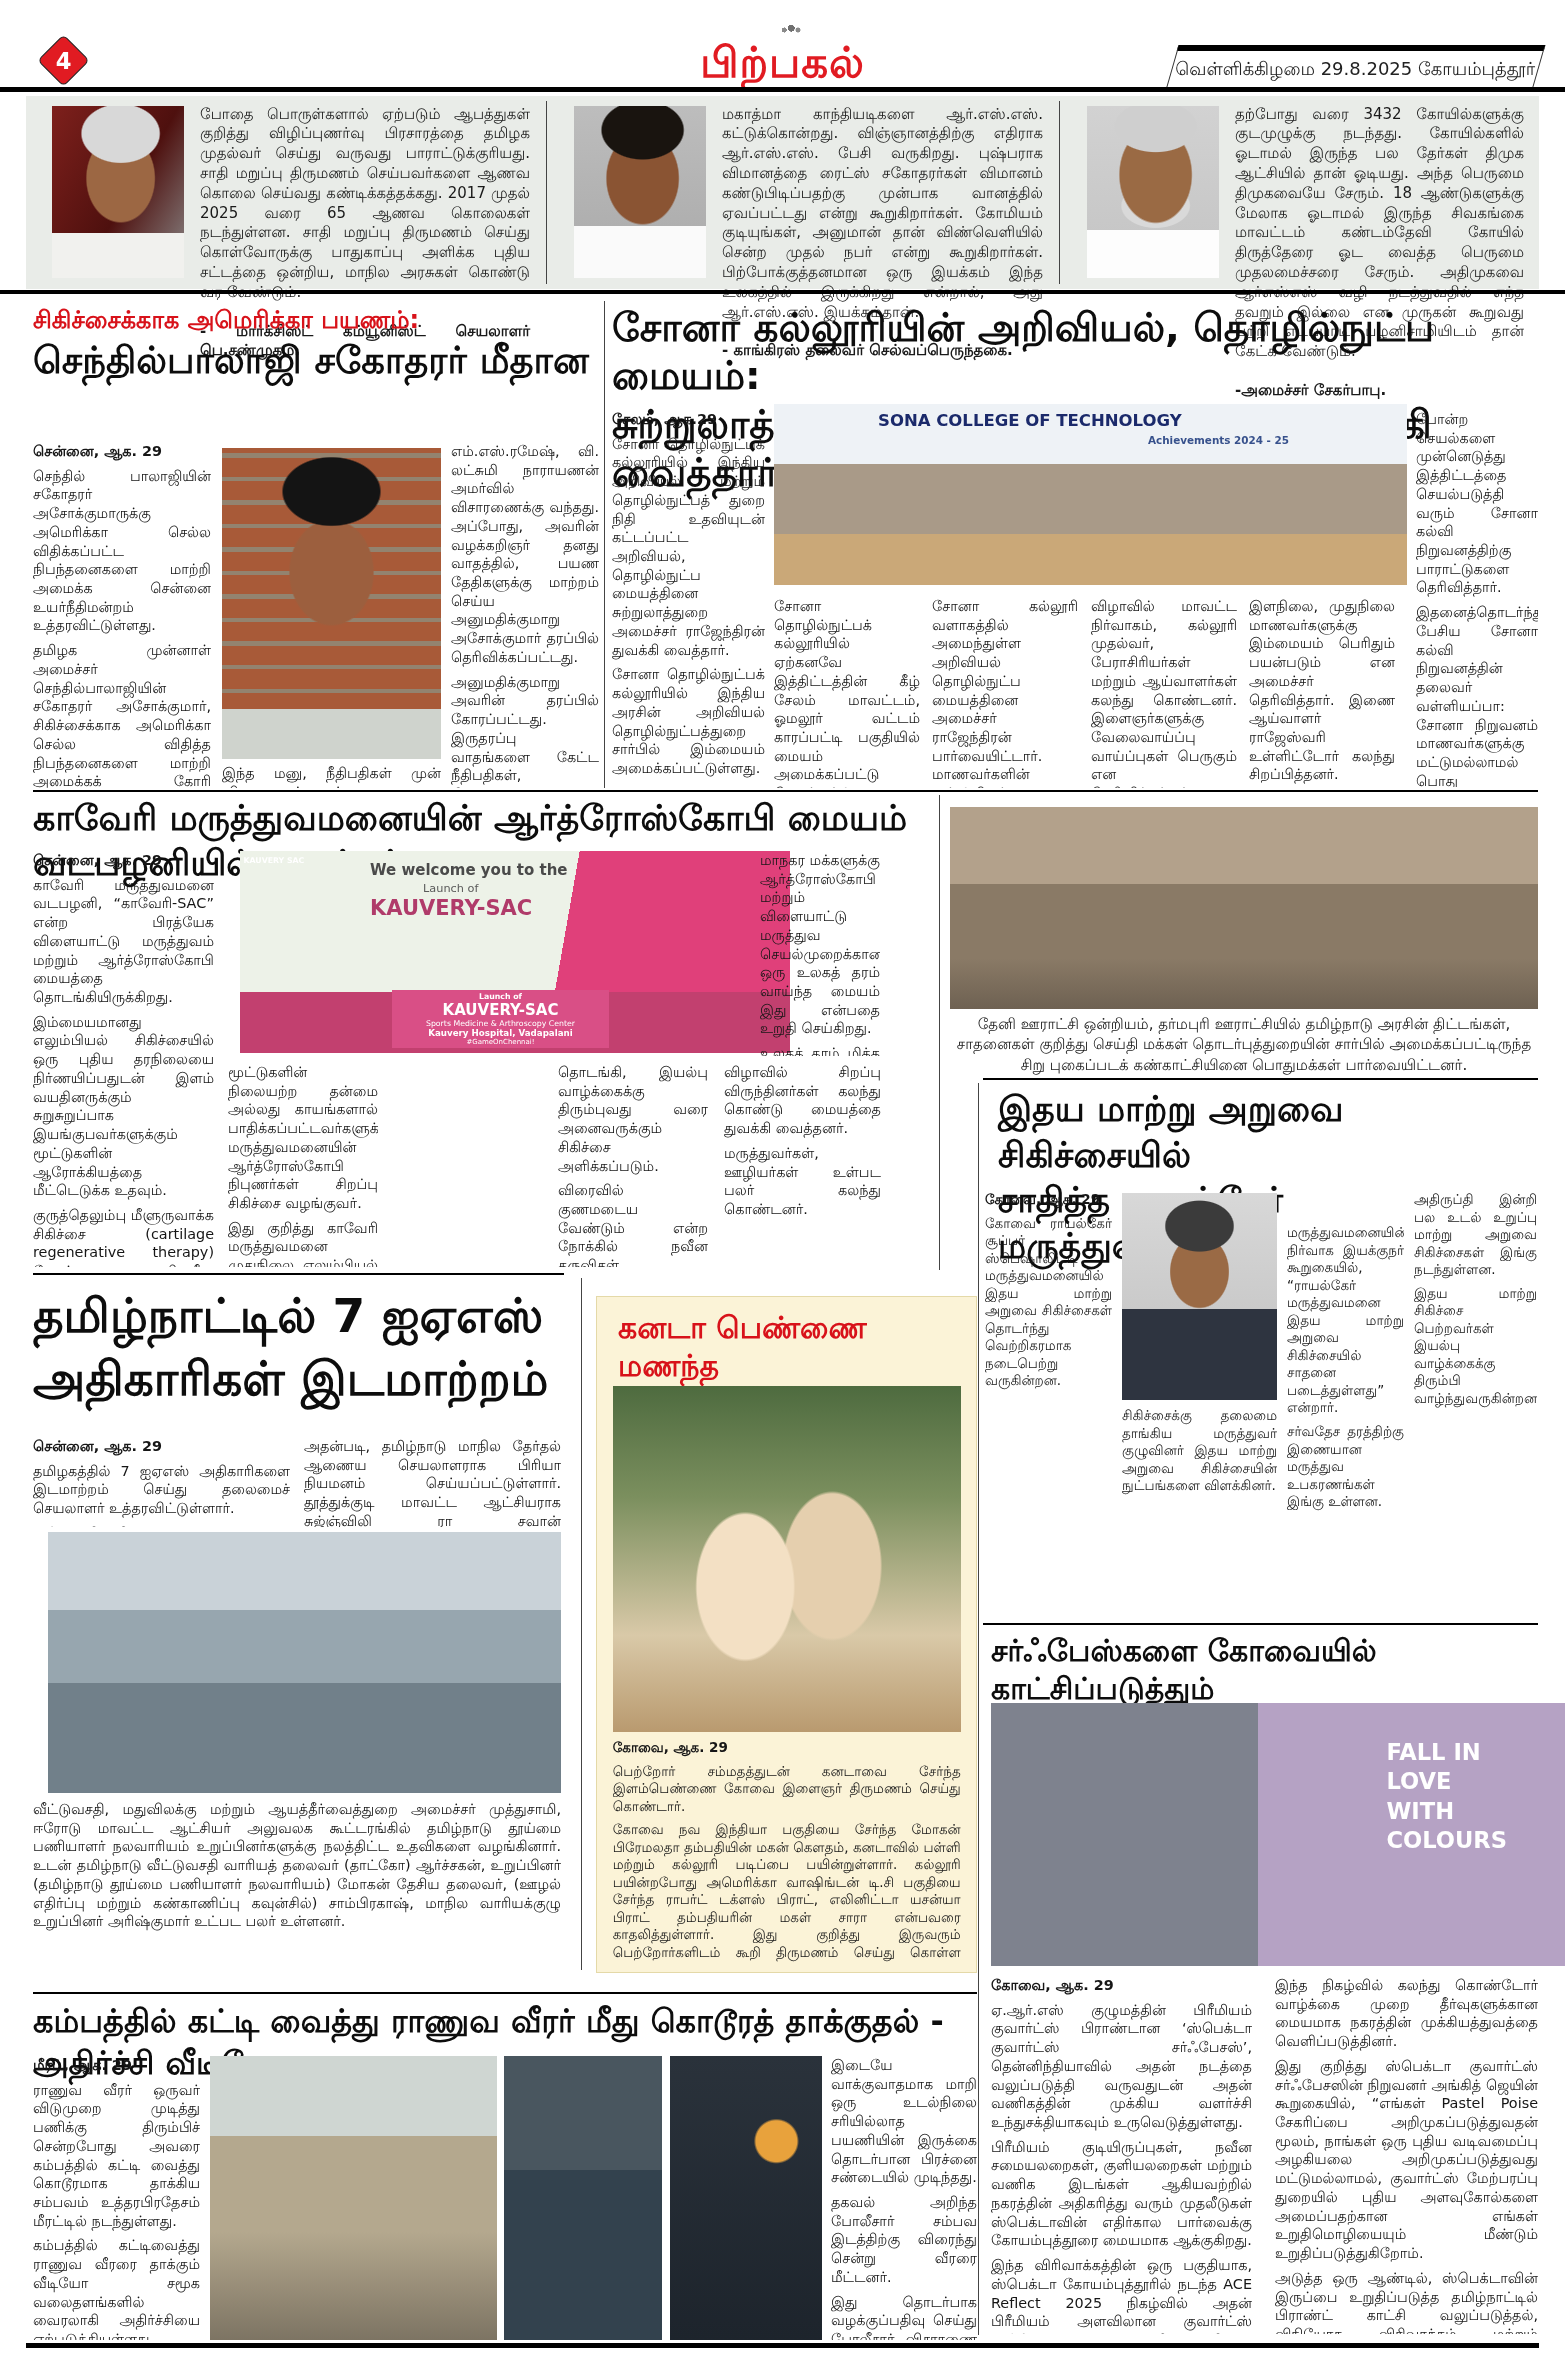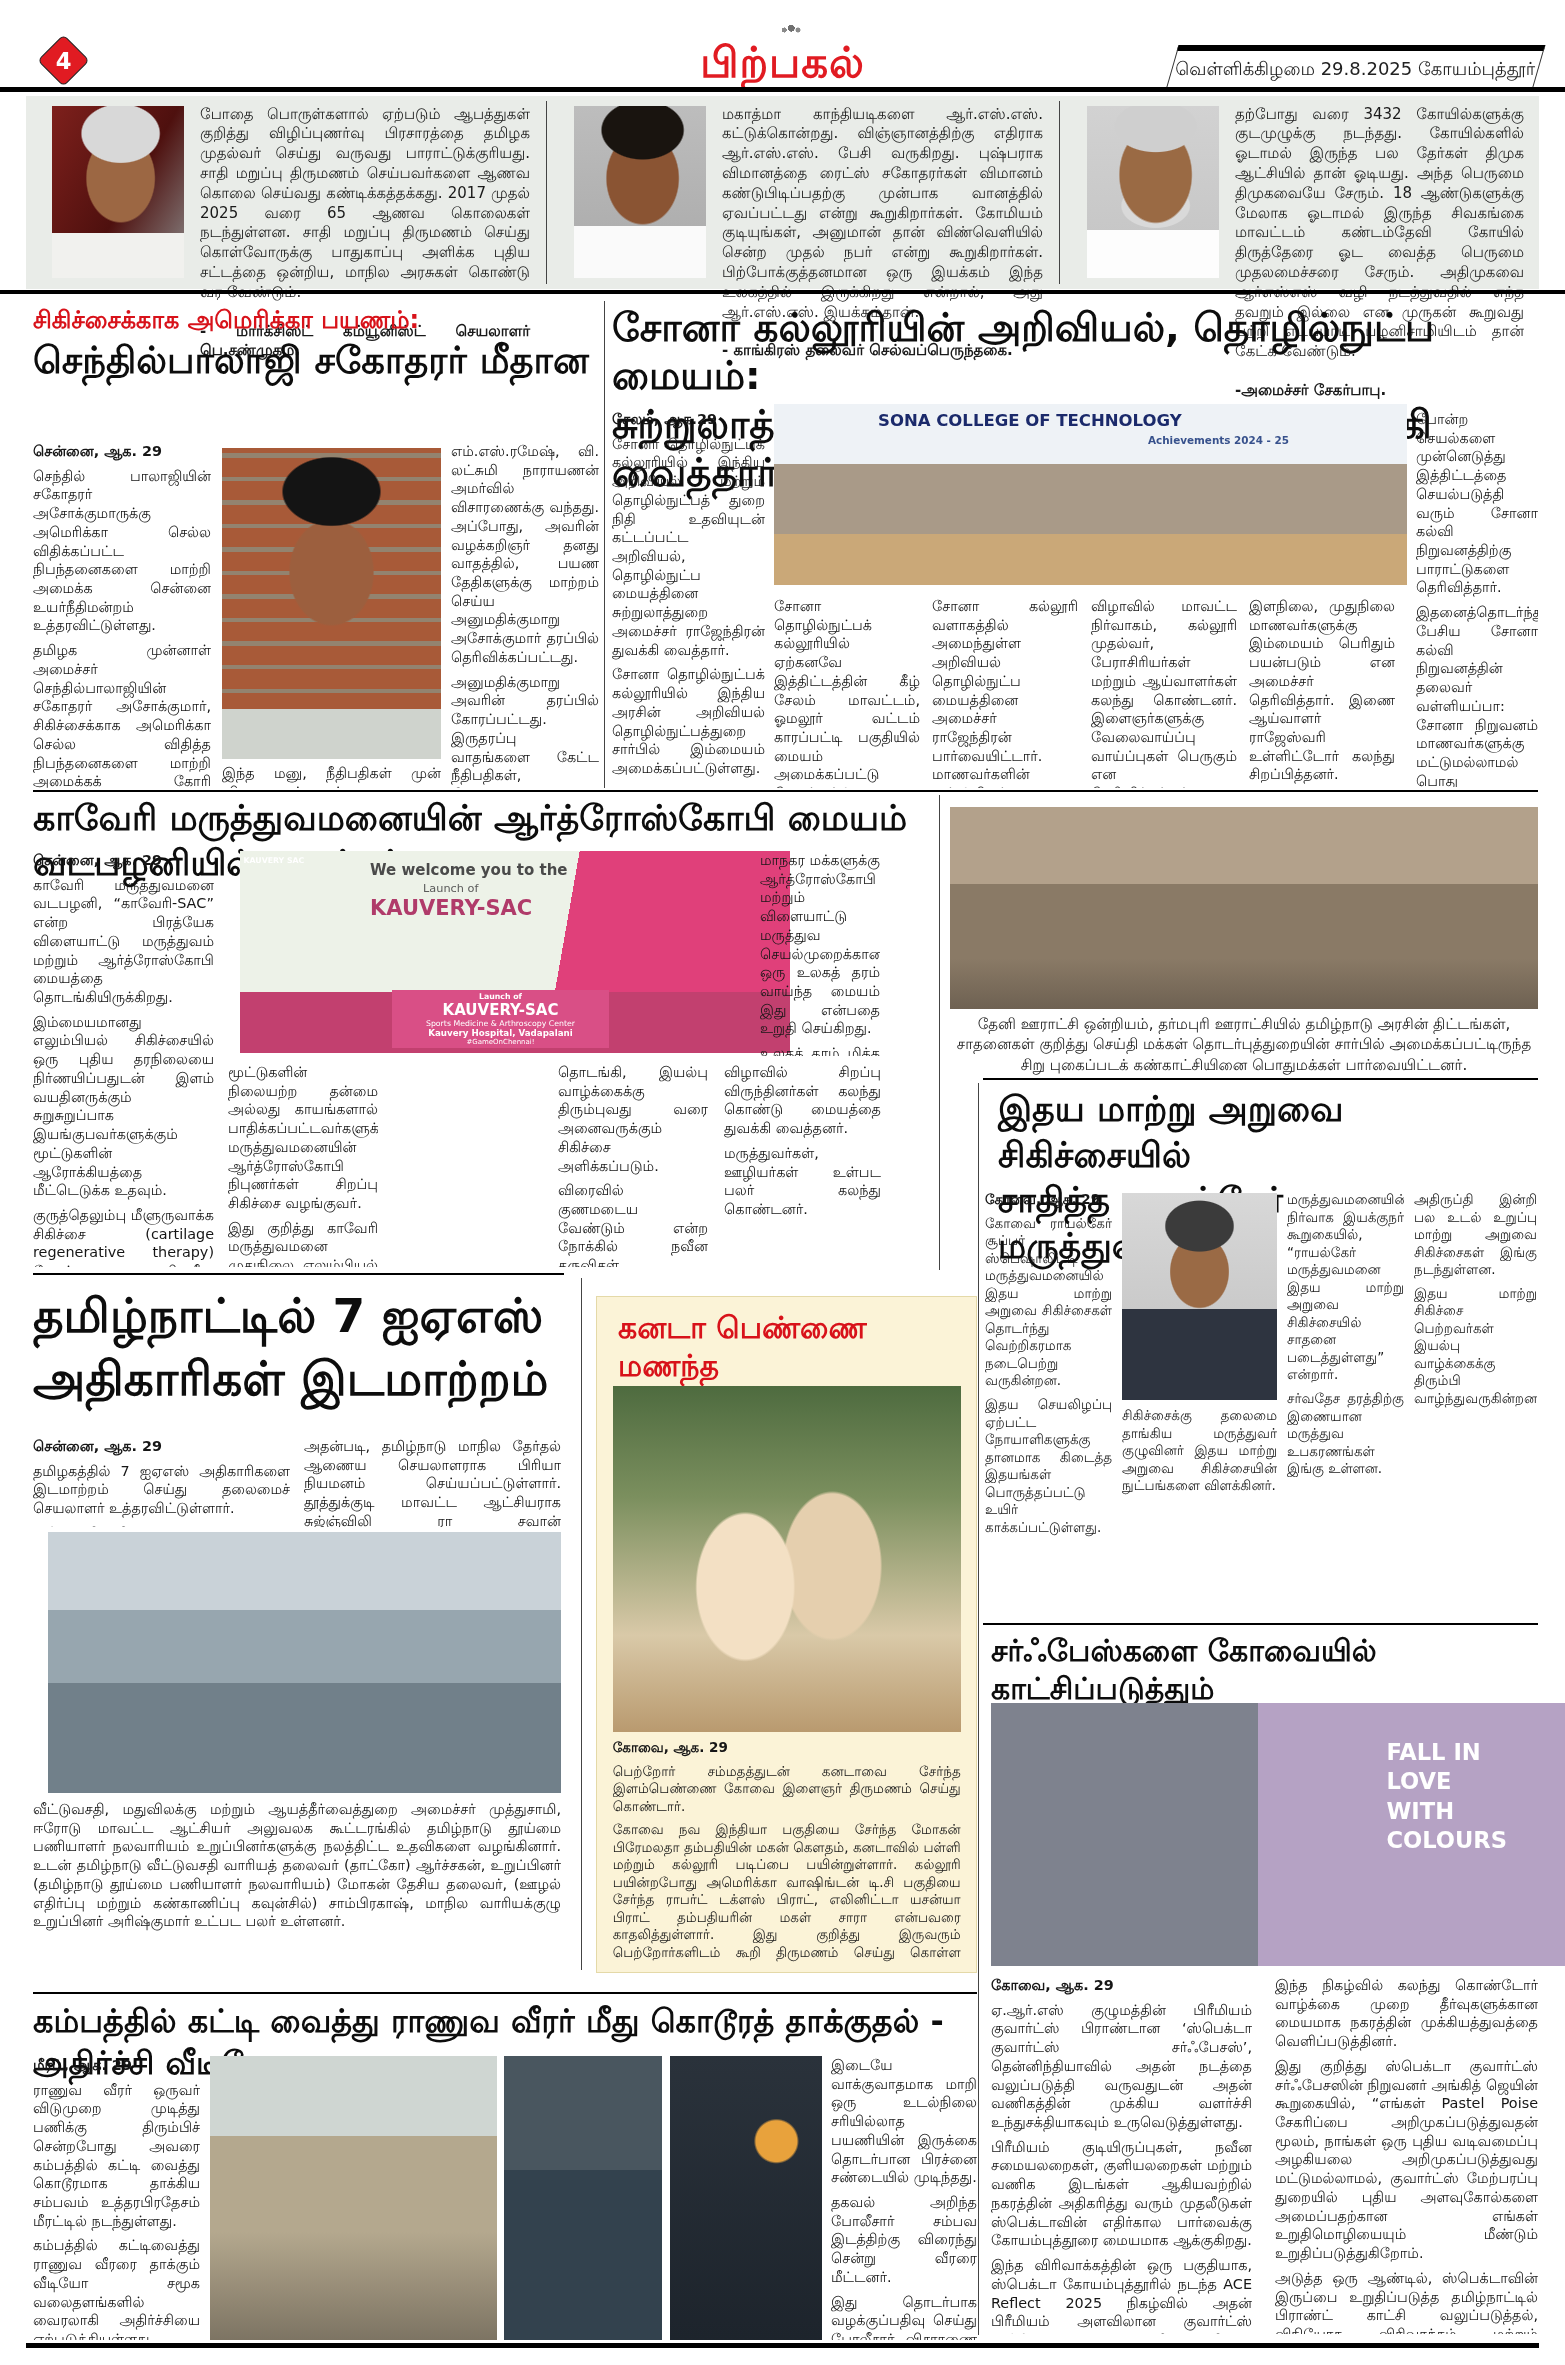--- a/index.html
+++ b/index.html
@@ -215,27 +215,26 @@
   <div class="cap" style="left:950px;top:1014px;width:588px;">தேனி ஊராட்சி ஒன்றியம், தர்மபுரி ஊராட்சியில் தமிழ்நாடு அரசின் திட்டங்கள், சாதனைகள் குறித்து செய்தி மக்கள் தொடர்புத்துறையின் சார்பில் அமைக்கப்பட்டிருந்த சிறு புகைப்படக் கண்காட்சியினை பொதுமக்கள் பார்வையிட்டனர்.</div>
 
   <div class="rule-h" style="left:983px;top:1078px;width:555px;height:1.7px;"></div>
   <div class="hl" style="left:998px;top:1087px;width:539px;font-size:35px;line-height:1.3;">
     <div>இதய மாற்று அறுவை சிகிச்சையில்</div>
     <div>சாதித்த ராயல்கேர் மருத்துவமனை</div>
   </div>
   <div class="col" style="left:985px;top:1191px;width:127px;height:426px;font-size:13.5px;">
     <p class="dl">கோவை, ஆக. 29</p>
     <p>கோவை ராயல்கேர் சூப்பர் ஸ்பெஷாலிட்டி மருத்துவமனையில் இதய மாற்று அறுவை சிகிச்சைகள் தொடர்ந்து வெற்றிகரமாக நடைபெற்று வருகின்றன.</p>
-    <p>இதய செயலிழப்பு ஏற்பட்ட நோயாளிகளுக்கு தானமாக கிடைத்த இதயங்கள் பொருத்தப்பட்டு உயிர் காக்கப்பட்டுள்ளது.</p>
   </div>
   <div class="photo ph-royal" style="left:1122px;top:1193px;width:155px;height:207px;"></div>
   <div class="col" style="left:1122px;top:1407px;width:155px;height:210px;font-size:13.5px;">
     <p>சிகிச்சைக்கு தலைமை தாங்கிய மருத்துவர் குழுவினர் இதய மாற்று அறுவை சிகிச்சையின் நுட்பங்களை விளக்கினர்.</p>
   </div>
-  <div class="col" style="left:1287px;top:1191px;width:117px;height:426px;font-size:13.5px;">
+  <div class="col" style="left:1287px;top:1224px;width:117px;height:426px;font-size:13.5px;">
     <p>மருத்துவமனையின் நிர்வாக இயக்குநர் கூறுகையில், “ராயல்கேர் மருத்துவமனை இதய மாற்று அறுவை சிகிச்சையில் சாதனை படைத்துள்ளது” என்றார்.</p>
     <p>சர்வதேச தரத்திற்கு இணையான மருத்துவ உபகரணங்கள் இங்கு உள்ளன.</p>
   </div>
   <div class="col" style="left:1414px;top:1191px;width:123px;height:426px;font-size:13.5px;">
     <p>அதிருப்தி இன்றி பல உடல் உறுப்பு மாற்று அறுவை சிகிச்சைகள் இங்கு நடந்துள்ளன.</p>
     <p>இதய மாற்று சிகிச்சை பெற்றவர்கள் இயல்பு வாழ்க்கைக்கு திரும்பி வாழ்ந்துவருகின்றனர்.</p>
   </div>
   <div class="rule-v" style="left:978px;top:1083px;height:1252px;"></div>
 
   <div class="rule-h" style="left:33px;top:1273px;width:531px;height:1.7px;"></div>

